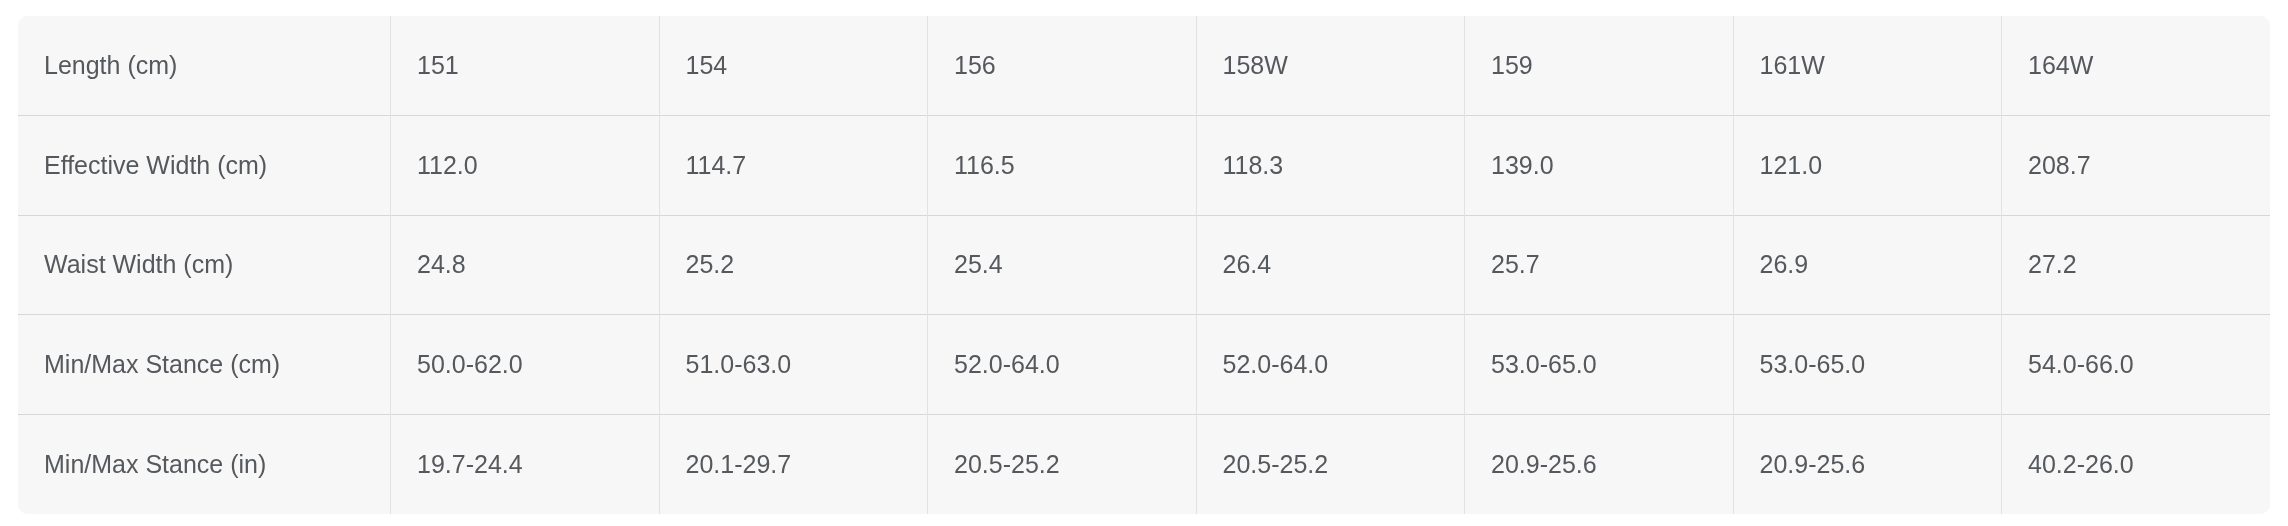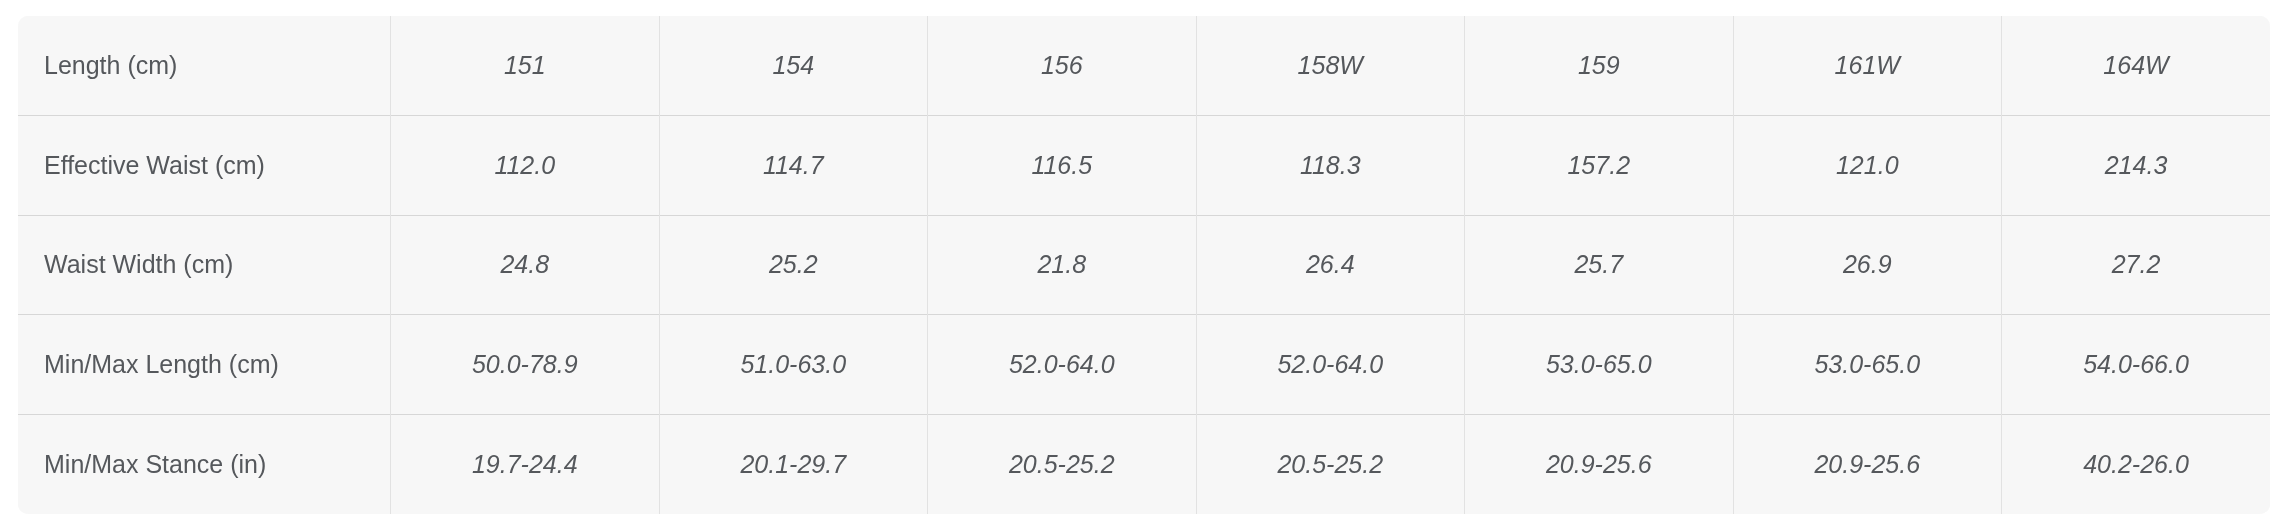--- a/index.html
+++ b/index.html
@@ -44,23 +44,22 @@
     vertical-align: middle;
     white-space: nowrap;
   }
   td.row-label {
     text-align: left;
     width: 320px;
     padding-left: 30px;
     border-right: 1px solid #e2e2e2;
   }
   td.cell-value {
-    text-align: center;
+    text-align: left;
     border-right: 1px solid #e2e2e2;
-    font-style: italic;
   }
   td.cell-value:last-child {
     border-right: none;
   }
 </style>
 </head>
 <body>
 
 <div class="spec-table-wrap">
   <table class="spec-table">
@@ -69,42 +68,42 @@
           <td class="row-label">Length (cm)</td>
           <td class="cell-value">151</td>
           <td class="cell-value">154</td>
           <td class="cell-value">156</td>
           <td class="cell-value">158W</td>
           <td class="cell-value">159</td>
           <td class="cell-value">161W</td>
           <td class="cell-value">164W</td>
         </tr>
         <tr>
-          <td class="row-label">Effective Waist (cm)</td>
+          <td class="row-label">Effective Width (cm)</td>
           <td class="cell-value">112.0</td>
           <td class="cell-value">114.7</td>
           <td class="cell-value">116.5</td>
           <td class="cell-value">118.3</td>
-          <td class="cell-value">157.2</td>
+          <td class="cell-value">139.0</td>
           <td class="cell-value">121.0</td>
-          <td class="cell-value">214.3</td>
+          <td class="cell-value">208.7</td>
         </tr>
         <tr>
           <td class="row-label">Waist Width (cm)</td>
           <td class="cell-value">24.8</td>
           <td class="cell-value">25.2</td>
-          <td class="cell-value">21.8</td>
+          <td class="cell-value">25.4</td>
           <td class="cell-value">26.4</td>
           <td class="cell-value">25.7</td>
           <td class="cell-value">26.9</td>
           <td class="cell-value">27.2</td>
         </tr>
         <tr>
-          <td class="row-label">Min/Max Length (cm)</td>
-          <td class="cell-value">50.0-78.9</td>
+          <td class="row-label">Min/Max Stance (cm)</td>
+          <td class="cell-value">50.0-62.0</td>
           <td class="cell-value">51.0-63.0</td>
           <td class="cell-value">52.0-64.0</td>
           <td class="cell-value">52.0-64.0</td>
           <td class="cell-value">53.0-65.0</td>
           <td class="cell-value">53.0-65.0</td>
           <td class="cell-value">54.0-66.0</td>
         </tr>
         <tr>
           <td class="row-label">Min/Max Stance (in)</td>
           <td class="cell-value">19.7-24.4</td>

